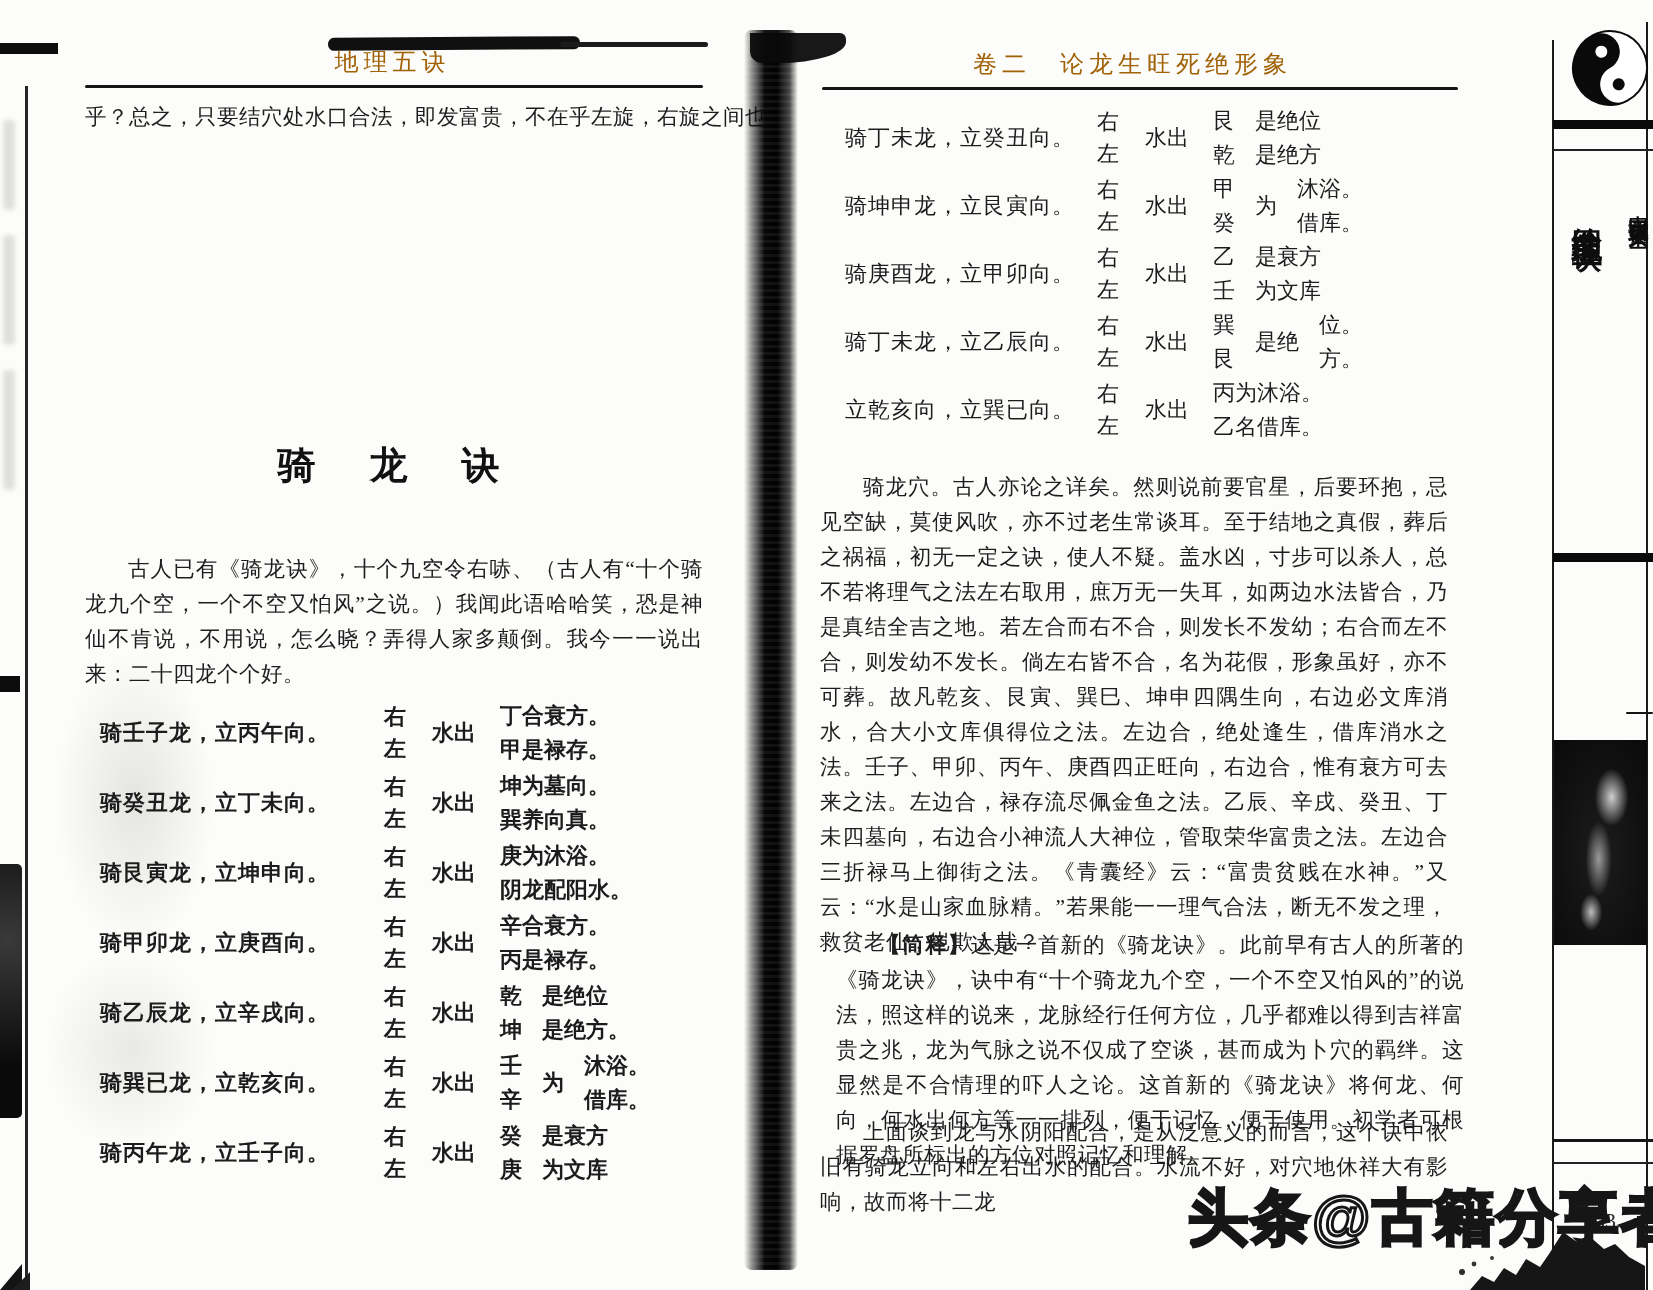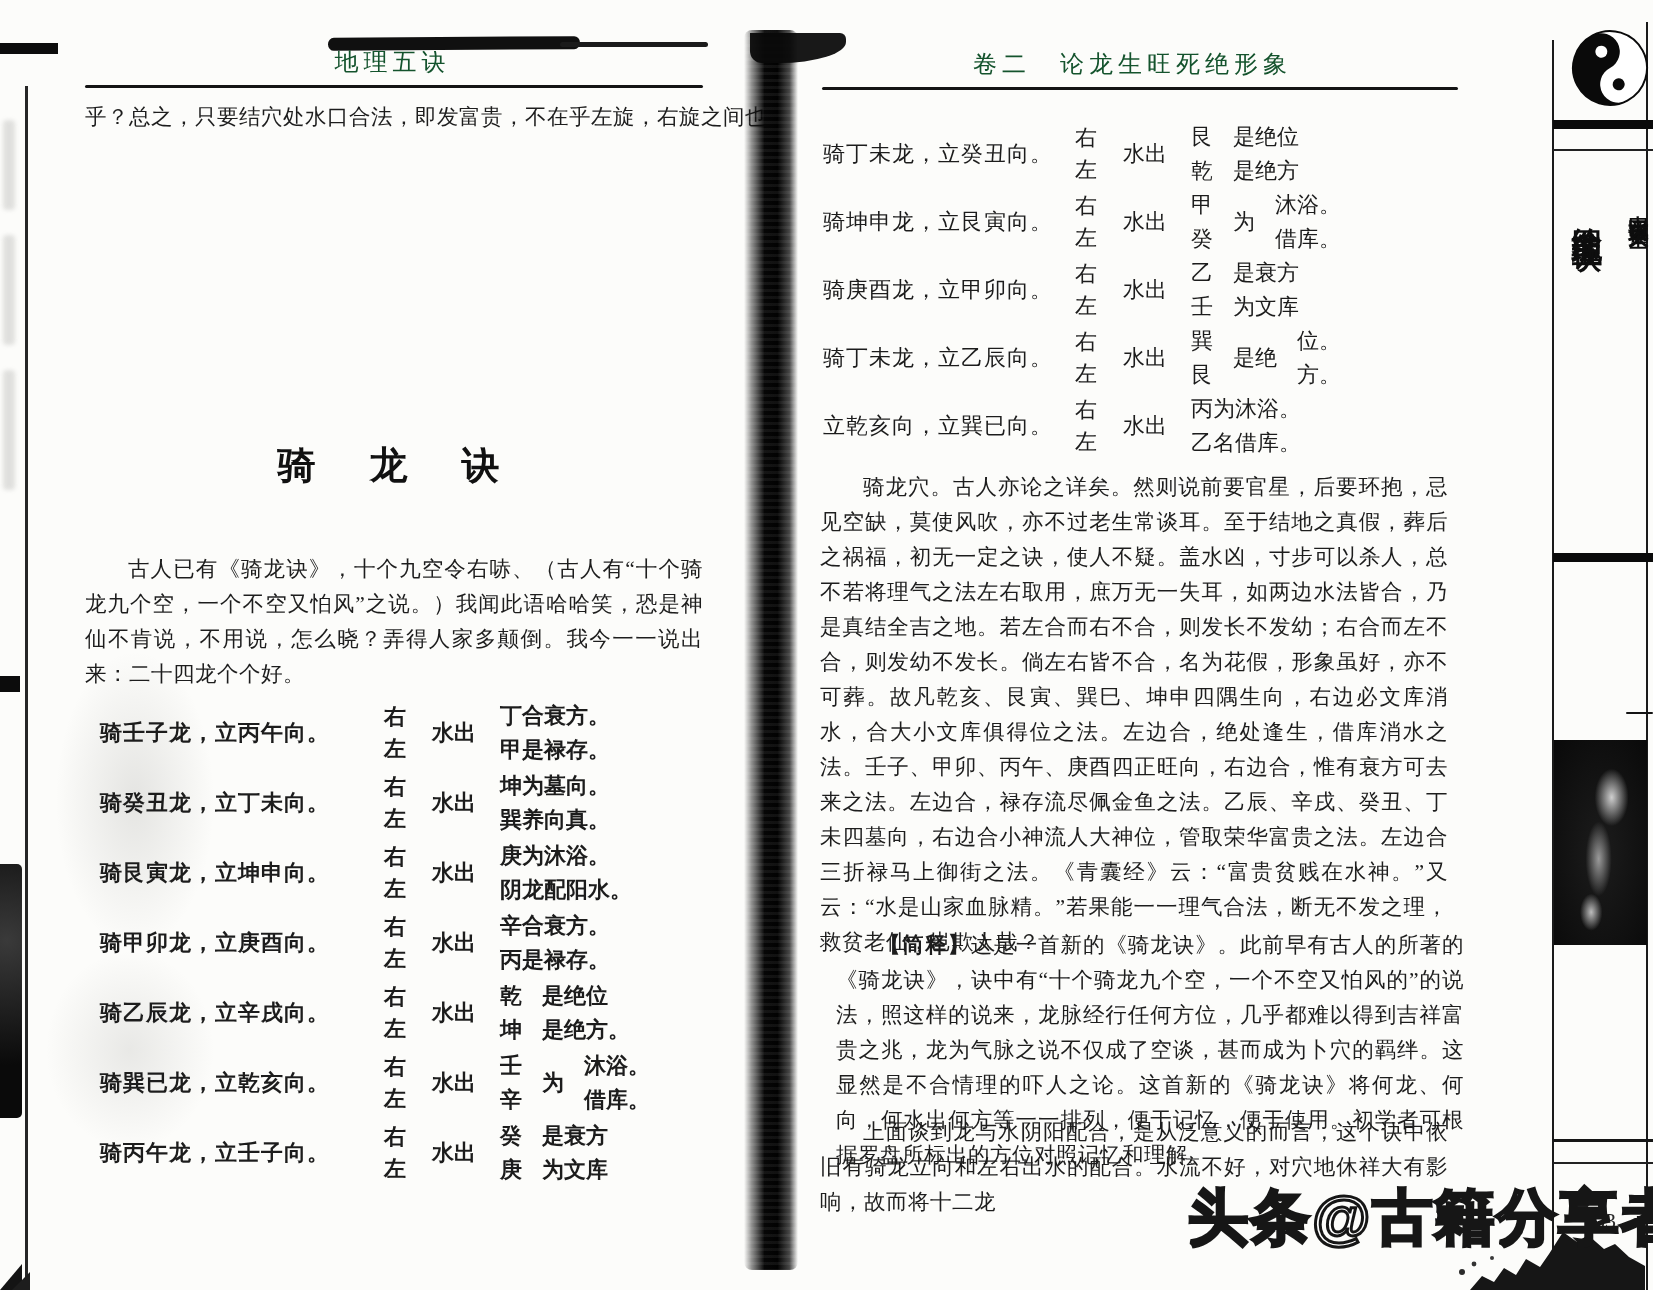--- a/index.html
+++ b/index.html
@@ -9,21 +9,21 @@
     font-family:"Liberation Serif","DejaVu Serif",serif;
     color:#1c1c1c;
   }
   
   .para{
     position:absolute;font-size:21.5px;line-height:35px;letter-spacing:.5px;
     text-align:justify;text-justify:inter-character;color:#1d1d1d;
   }
   .indent{text-indent:2em;}
   .pg-header{
-    position:absolute;text-align:center;font-size:24px;letter-spacing:5px;color:#14532d;
+    position:absolute;text-align:center;font-size:24px;letter-spacing:5px;color:#a16207;
   }
   .rule{position:absolute;background:#141414;border-radius:2px;}
   .jlabel{font-weight:bold;letter-spacing:1px;}
   
   .sec-title{
     position:absolute;width:615px;text-align:center;font-size:38px;font-weight:bold;
     letter-spacing:8px;color:#111;
   }
   
   .ktable{position:absolute;display:flex;flex-direction:column;}
@@ -278,21 +278,21 @@
       </span>
     </div>
   </div>
 
   <div class="gutter"></div>
   <div class="gutter-top-wedge"></div>
 
   <div class="pg-header" style="left:820px;top:48px;width:625px;">卷二　论龙生旺死绝形象</div>
   <div class="rule" style="left:822px;top:87px;width:636px;height:3px;"></div>
 
-  <div class="ktable tright" id="right-table" style="left:823px;top:104px;width:600px;margin-top:16px;">
+  <div class="ktable tright" id="right-table" style="left:845px;top:104px;width:600px;">
     <div class="krow">
       <span class="klabel">骑丁未龙，立癸丑向。</span>
       <span class="ksides">
         <span>右</span>
         <span>左</span>
       </span>
       <span class="kwater">水出</span>
       <span class="kres">
         <span class="rcolA">
           <span>艮</span>

